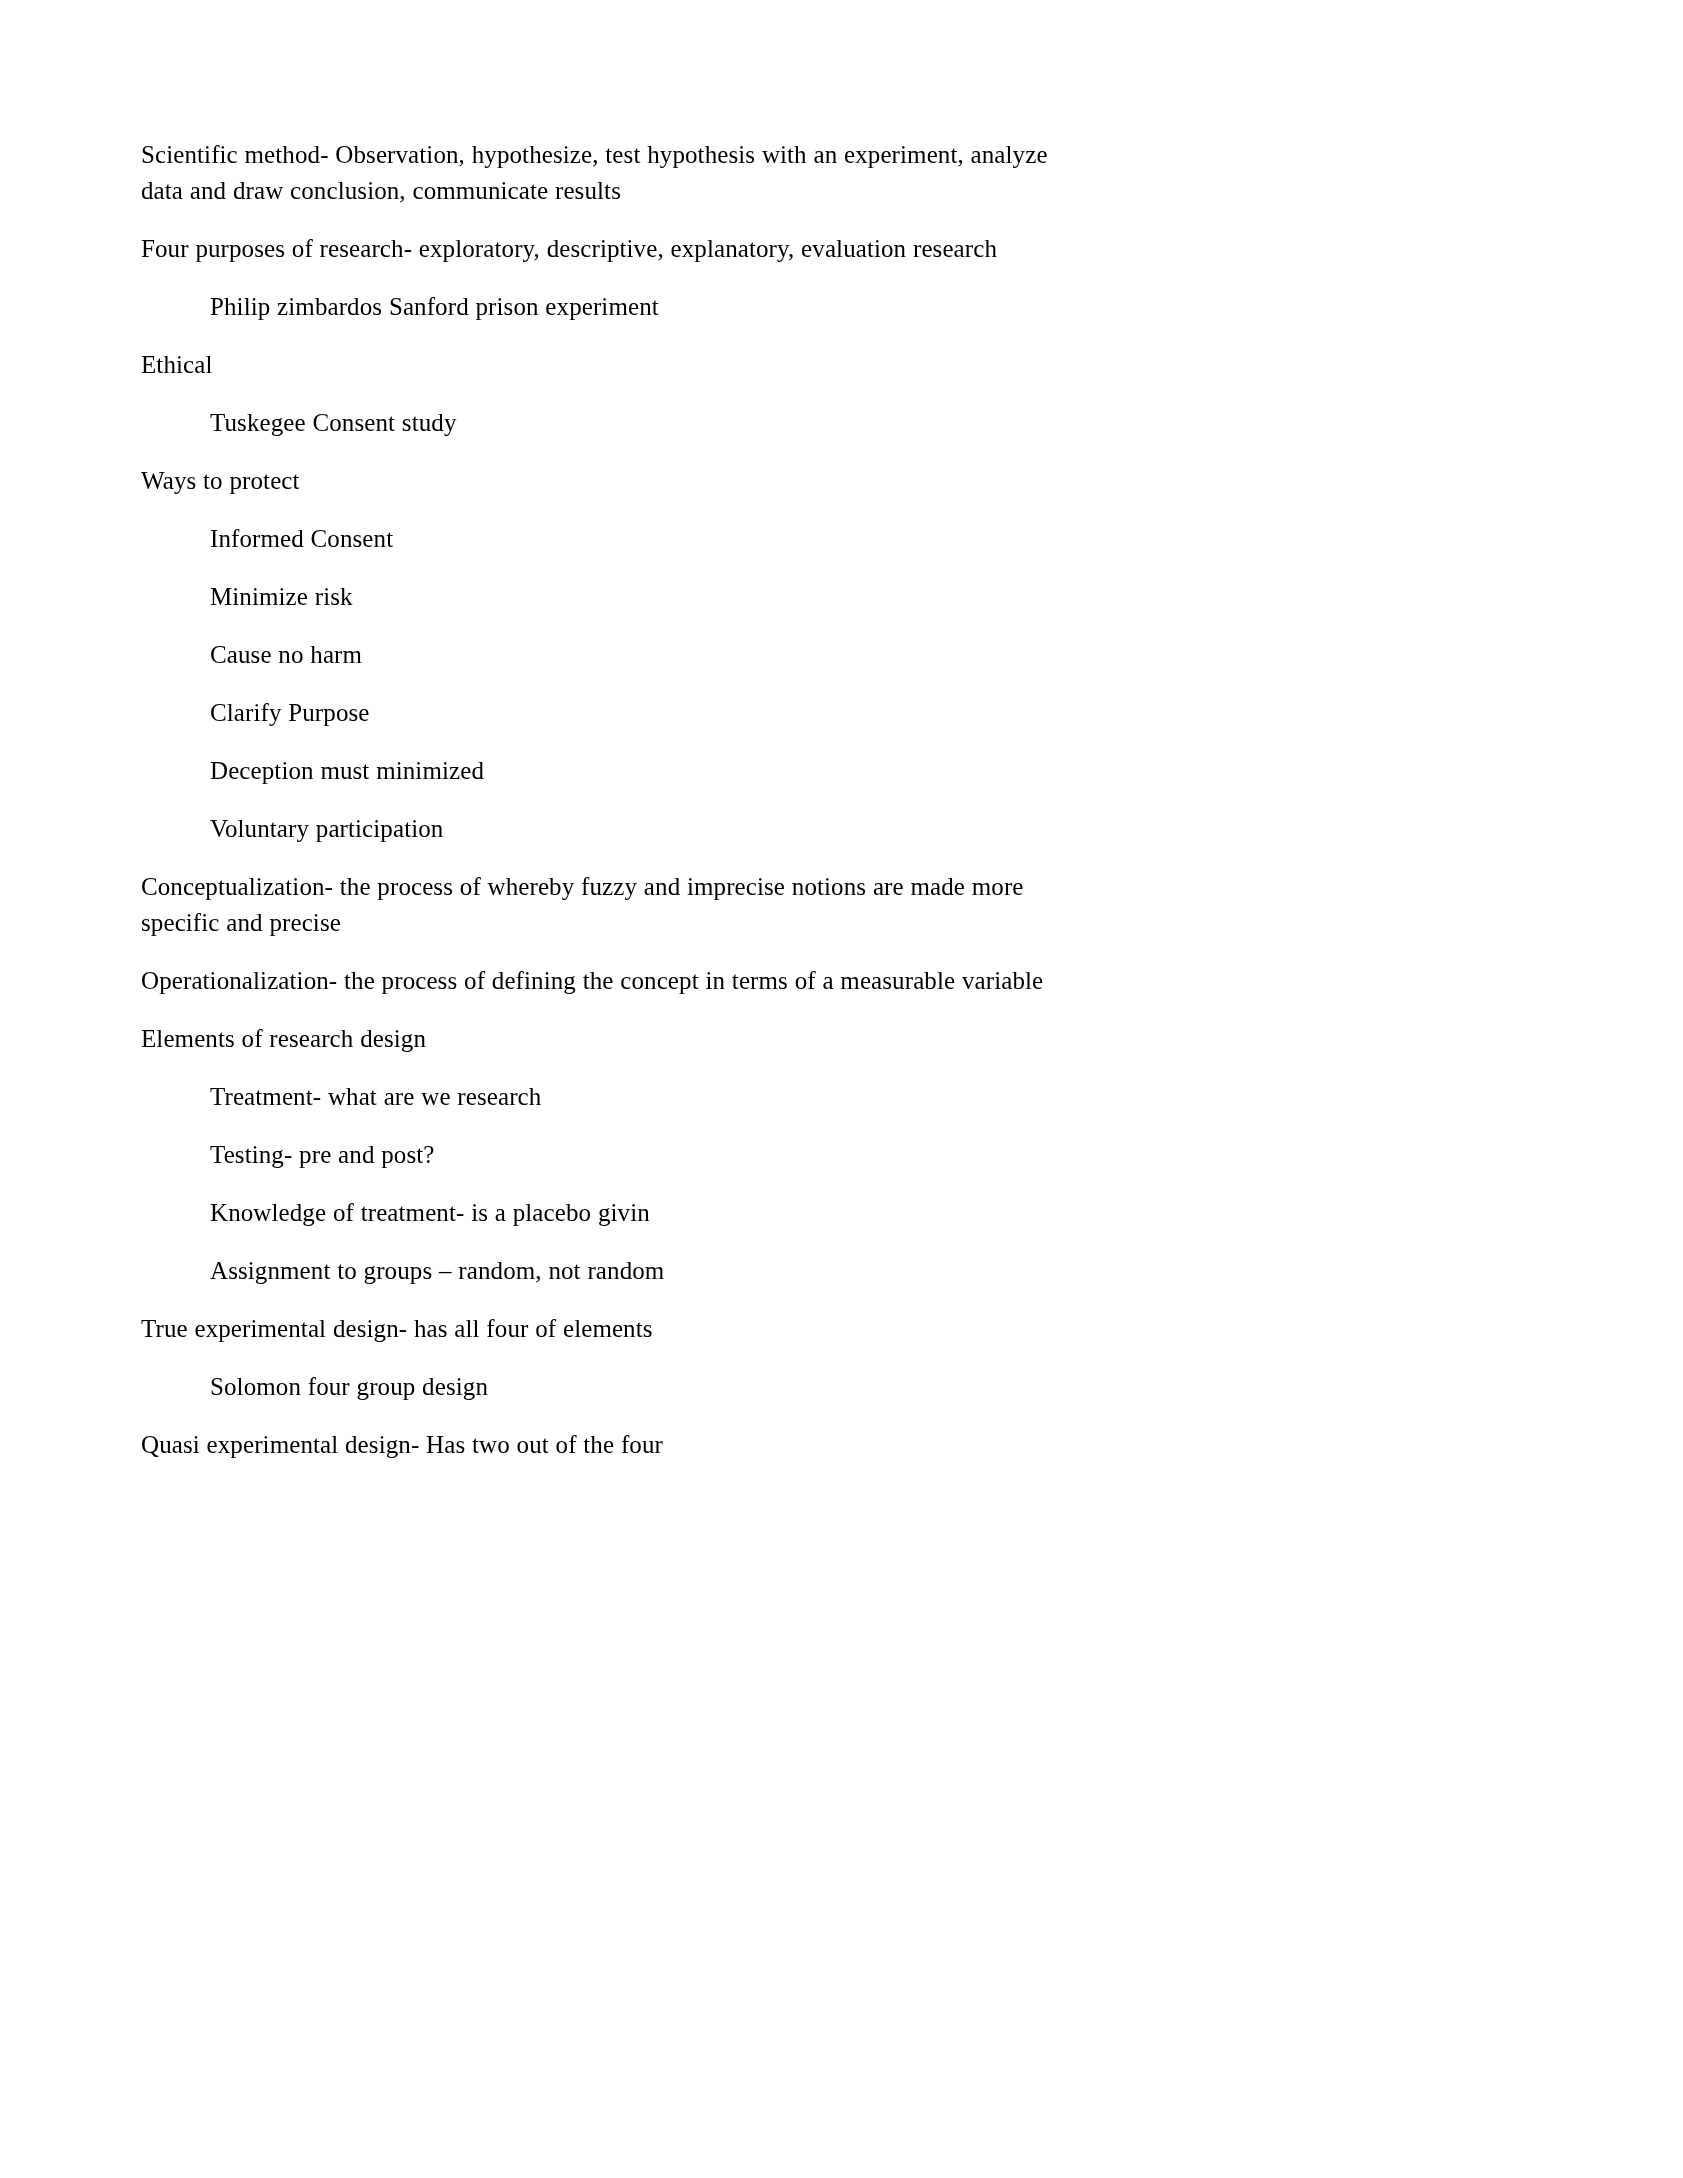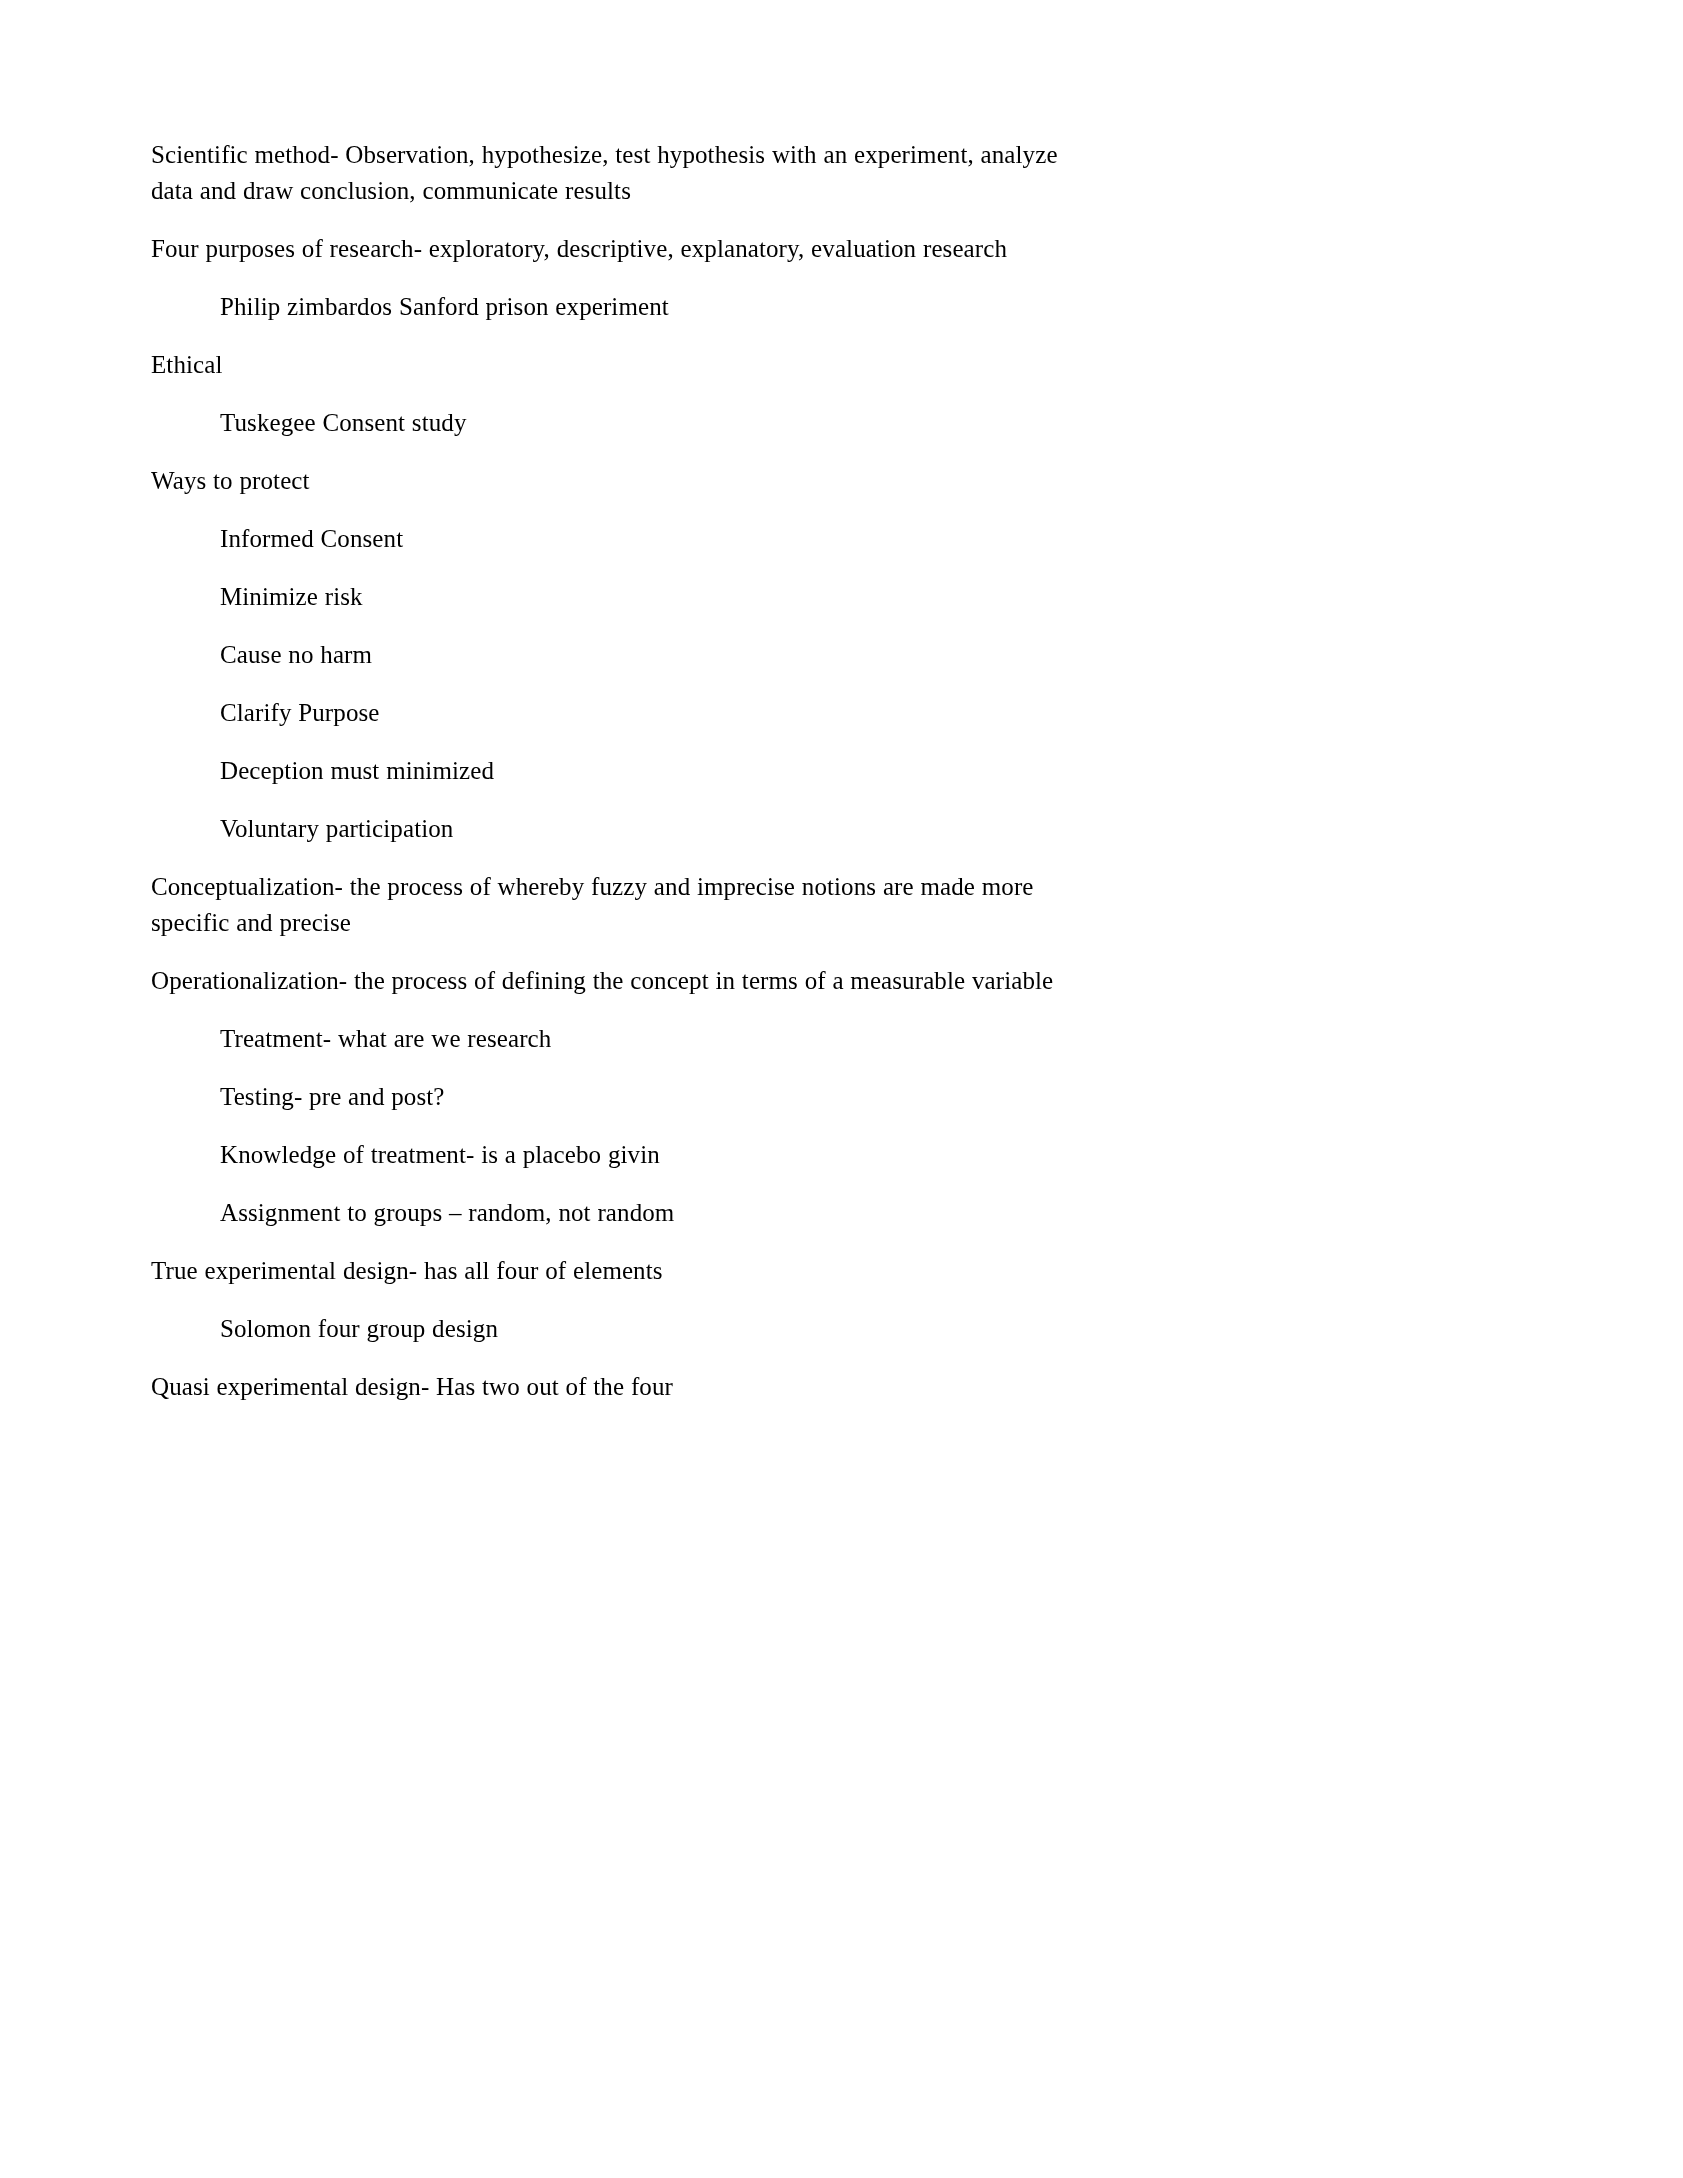--- a/index.html
+++ b/index.html
@@ -12,21 +12,21 @@
     position: relative;
     width: 1683px;
     height: 2178px;
     background: #ffffff;
     margin: 0 auto;
     overflow: hidden;
     box-sizing: border-box;
   }
   .doc-body {
     position: absolute;
-    left: 151px;
+    left: 141px;
     top: 137px;
     width: 921px;
   }
   .para {
     font-family: "Liberation Serif", "DejaVu Serif", serif;
     font-size: 25px;
     line-height: 1.44;
     color: #000000;
     margin: 0 0 22px 0;
     text-align: left;
@@ -52,20 +52,21 @@
       <p class="para level-1">Tuskegee Consent study</p>
       <p class="para level-0">Ways to protect</p>
       <p class="para level-1">Informed Consent</p>
       <p class="para level-1">Minimize risk</p>
       <p class="para level-1">Cause no harm</p>
       <p class="para level-1">Clarify Purpose</p>
       <p class="para level-1">Deception must minimized</p>
       <p class="para level-1">Voluntary participation</p>
       <p class="para level-0">Conceptualization- the process of whereby fuzzy and imprecise notions are made more specific and precise</p>
       <p class="para level-0">Operationalization- the process of defining the concept in terms of a measurable variable</p>
+      <p class="para level-0">Elements of research design</p>
       <p class="para level-1">Treatment- what are we research</p>
       <p class="para level-1">Testing- pre and post?</p>
       <p class="para level-1">Knowledge of treatment- is a placebo givin</p>
       <p class="para level-1">Assignment to groups – random, not random</p>
       <p class="para level-0">True experimental design- has all four of elements</p>
       <p class="para level-1">Solomon four group design</p>
       <p class="para level-0">Quasi experimental design- Has two out of the four</p>
     </div>
 </div>
 

